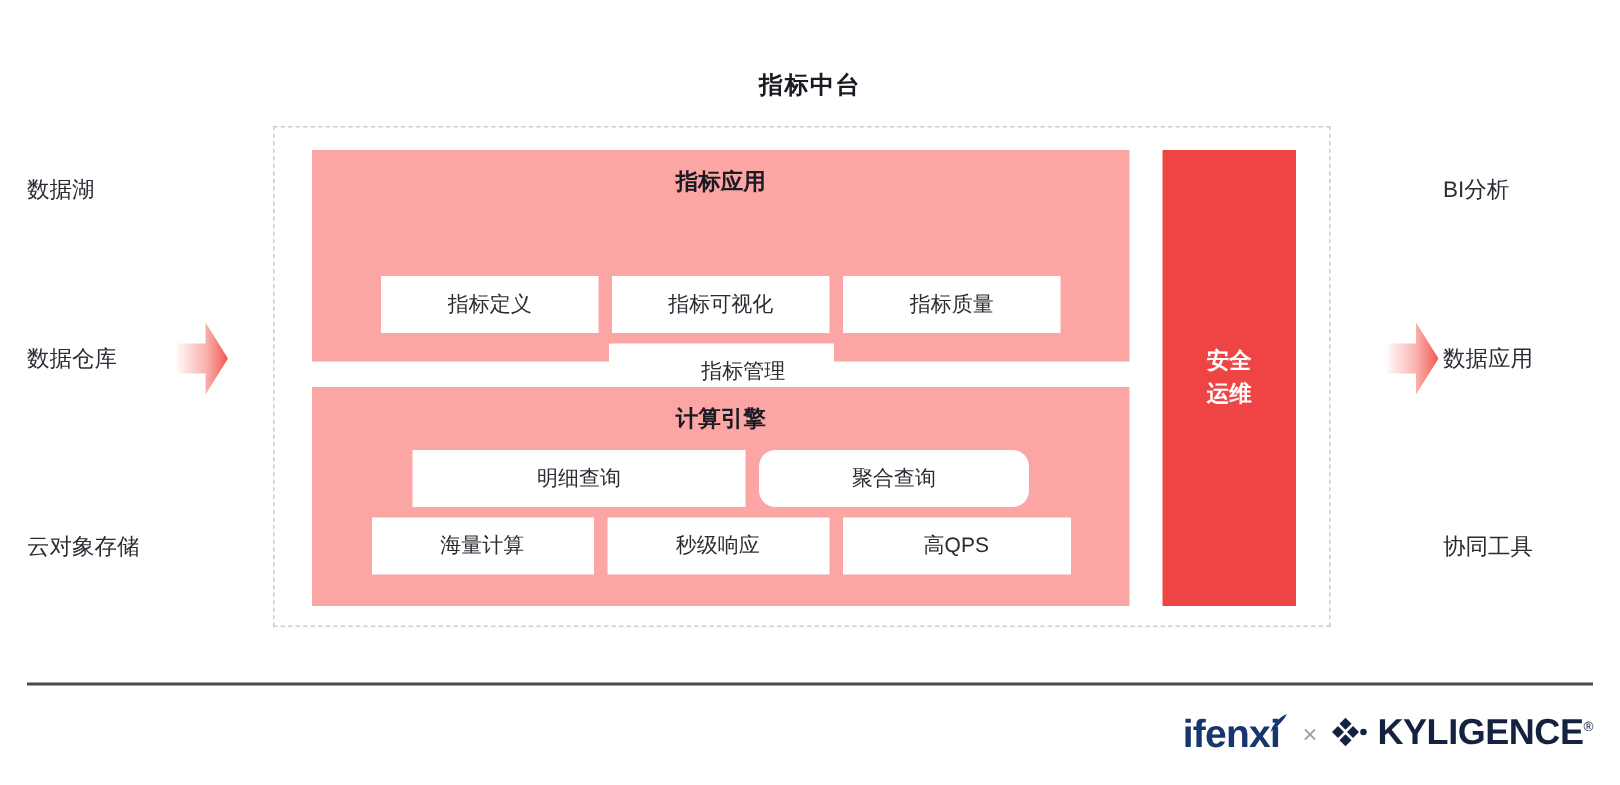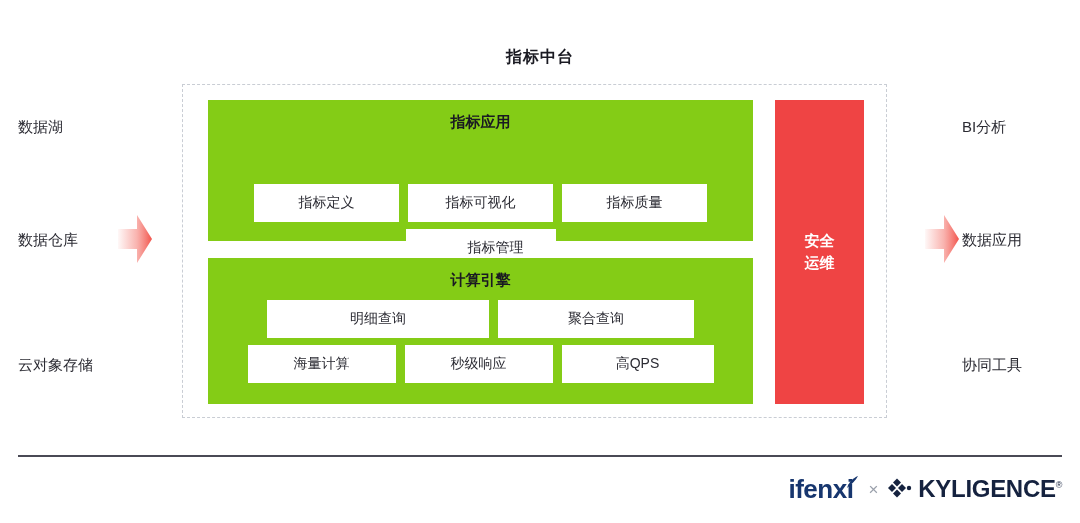--- a/index.html
+++ b/index.html
@@ -72,21 +72,21 @@
     width: 705px;
     height: 334px;
     border: 1.5px dashed #c9cdd4;
     box-sizing: border-box;
     background: transparent;
   }
 
   
   .panel {
     position: absolute;
-    background: #84cc16;
+    background: #fca5a5;
     box-sizing: border-box;
   }
   .panel.apps   { left: 208px; top: 100px; width: 545px; height: 141px; }
   .panel.engine { left: 208px; top: 258px; width: 545px; height: 146px; }
 
   .panel-title {
     text-align: center;
     font-size: 15px;
     font-weight: bold;
     color: #1a1a22;
@@ -113,21 +113,21 @@
     box-sizing: border-box;
     white-space: nowrap;
   }
 
   
   .chip.w145 { width: 145px; margin-top: 42px; }
   .chip.w150 { width: 150px; padding-left: 30px; }
 
   
   .chip.w222 { width: 222px; }
-  .chip.w228 { width: 196px; }
+  .chip.w228 { width: 180px; border-radius: 11px; }
   .chip.w148 { width: 148px; }
   .chip.w152 { width: 152px; }
 
   
   .security-bar {
     position: absolute;
     left: 775px;
     top: 100px;
     width: 89px;
     height: 304px;

